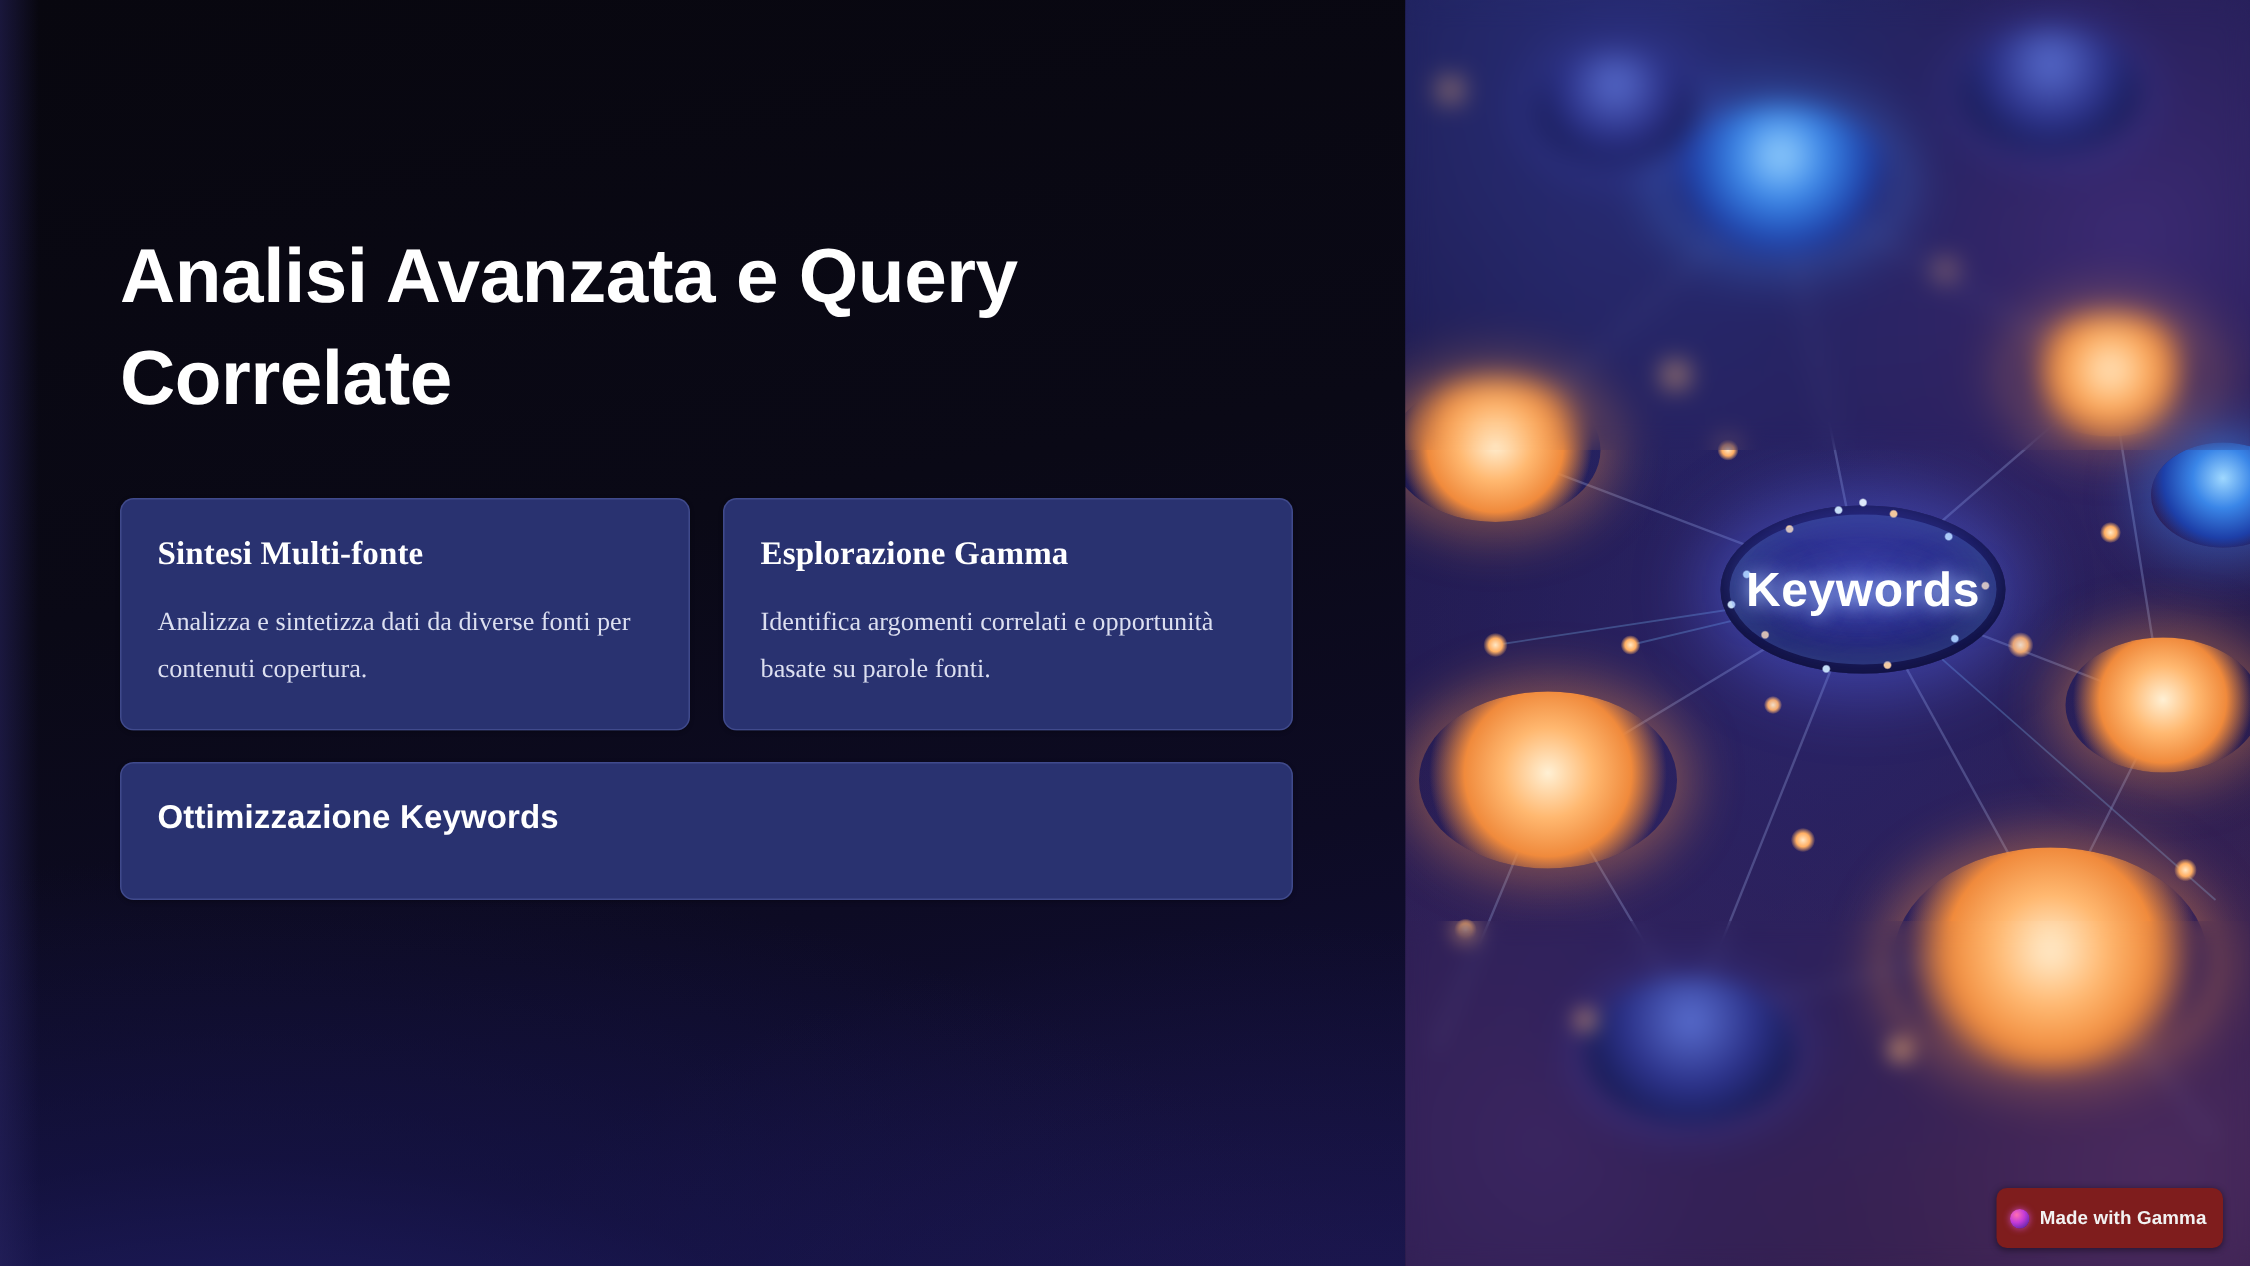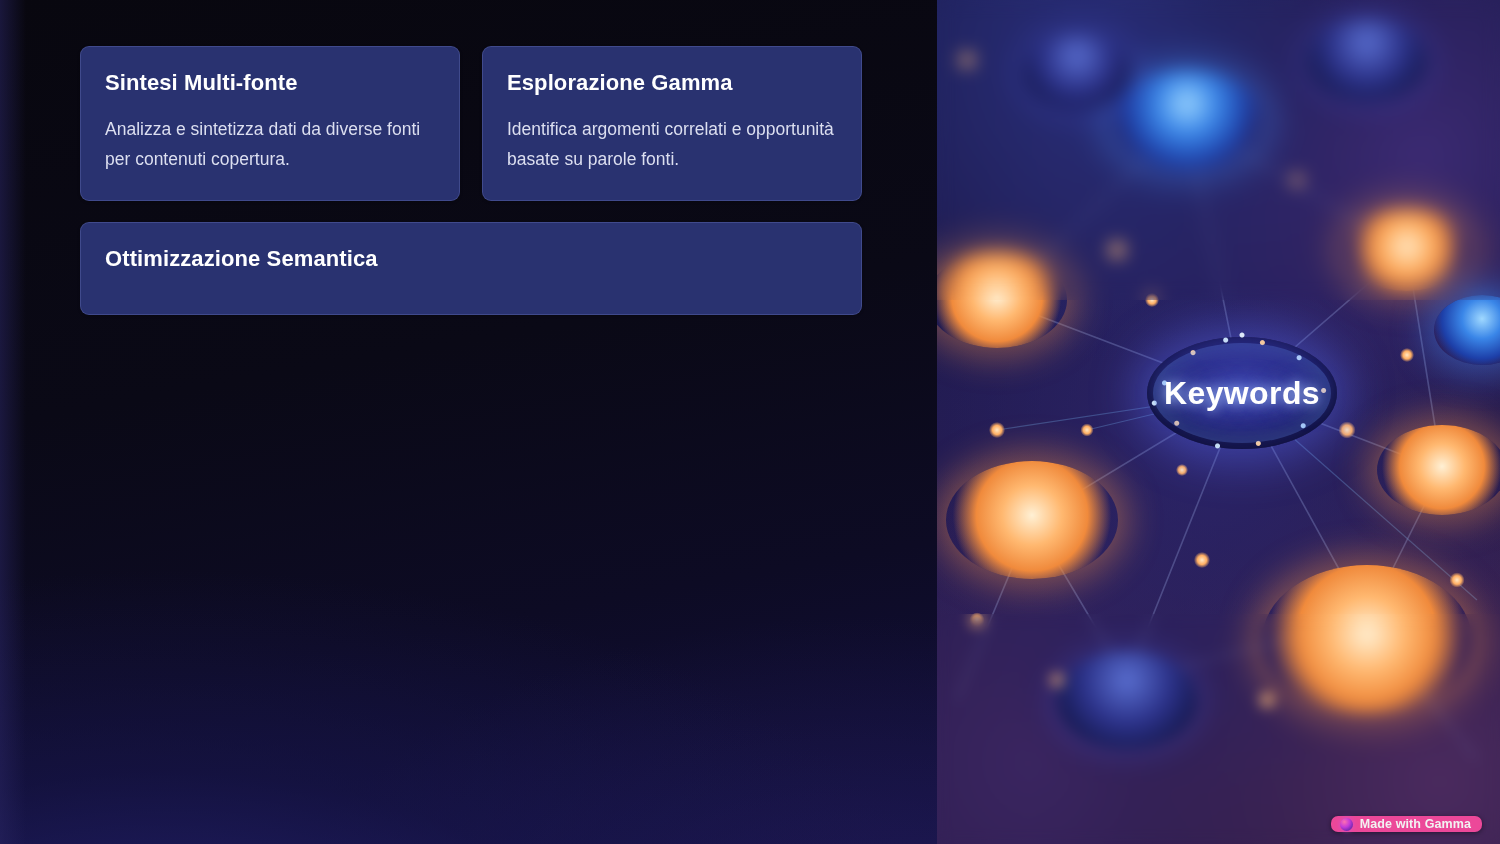--- a/index.html
+++ b/index.html
@@ -70,21 +70,21 @@
     margin-bottom:21px;
   }
 
   .card {
     background:#293270;
     border:1px solid rgba(120,134,205,0.30);
     border-radius:9px;
     padding:22px 24px 26px 24px;
     box-shadow:0 1px 3px rgba(0,0,0,0.25);
   }
-  .card.half { width:456px; }
+  .card.half { width:456px;font-family:Liberation Serif, serif; }
   .card.full { width:782px; padding-bottom:24px; }
 
   .card-title {
     font-size:22px;
     font-weight:600;
     color:#ffffff;
     line-height:1.3;
     margin-bottom:16px;
     letter-spacing:0.1px;
   }
@@ -211,26 +211,26 @@
     backdrop-filter:blur(7px);
     -webkit-backdrop-filter:blur(7px);
     pointer-events:none;
   }
 
   
   .gamma-badge {
     position:absolute;
     right:18px;
     bottom:12px;
-    height:16px;
+    height:40px;
     display:flex;
     align-items:center;
     gap:7px;
     padding:0 11px 0 9px;
-    background:#ec4899;
+    background:#7f1d1d;
     border-radius:7px;
     box-shadow:0 1px 5px rgba(0,0,0,0.45);
     z-index:20;
   }
   .gamma-logo {
     width:13px; height:13px;
     border-radius:50%;
     background:
       radial-gradient(circle at 34% 30%, #ff6fb0 0%, #c43bd8 42%, #7a2bb5 72%, #3c1670 100%);
     box-shadow:0 0 5px rgba(210,80,220,0.8);
@@ -244,41 +244,42 @@
     white-space:nowrap;
   }
 </style>
 </head>
 <body>
 
 <div class="slide">
 
   <div class="left-panel">
 
+    <h1 class="title">Analisi Avanzata e Query Correlate</h1>
 
     <div class="cards">
 
       <div class="card-row">
 
         <div class="card half">
           <div class="card-title">Sintesi Multi-fonte</div>
           <div class="card-body">Analizza e sintetizza dati da diverse fonti per contenuti copertura.</div>
         </div>
 
         <div class="card half">
           <div class="card-title">Esplorazione Gamma</div>
           <div class="card-body">Identifica argomenti correlati e opportunità basate su parole fonti.</div>
         </div>
 
       </div>
 
       <div class="card-row">
 
         <div class="card full">
-          <div class="card-title">Ottimizzazione Semantica</div>
+          <div class="card-title">Ottimizzazione Keywords</div>
         </div>
 
       </div>
 
     </div>
   </div>
 
   <div class="right-panel">
     <div class="art">
 

